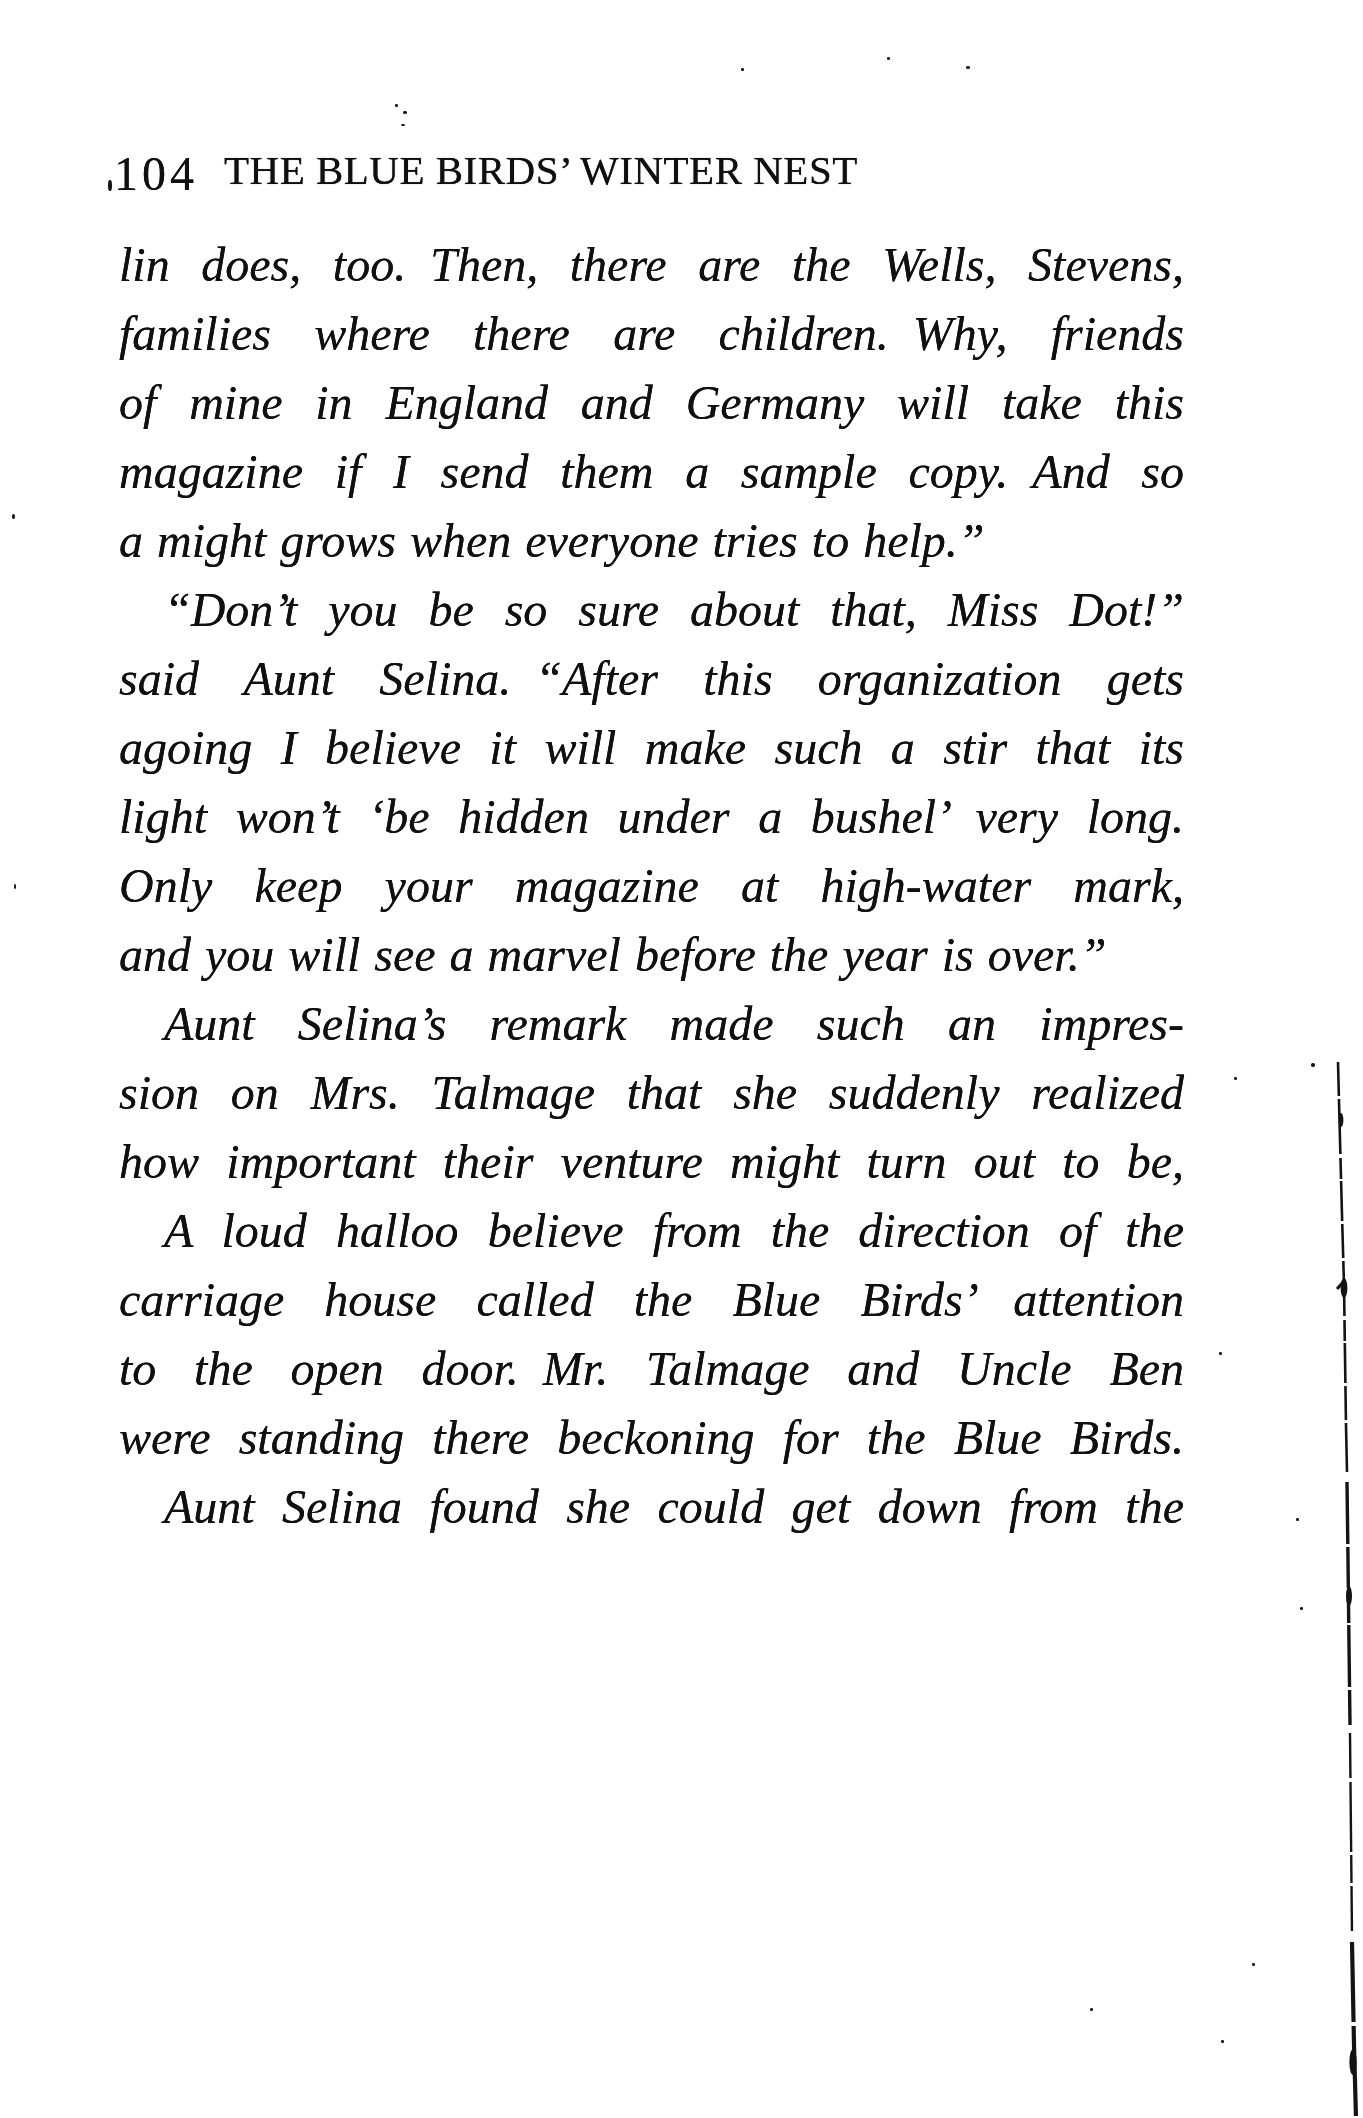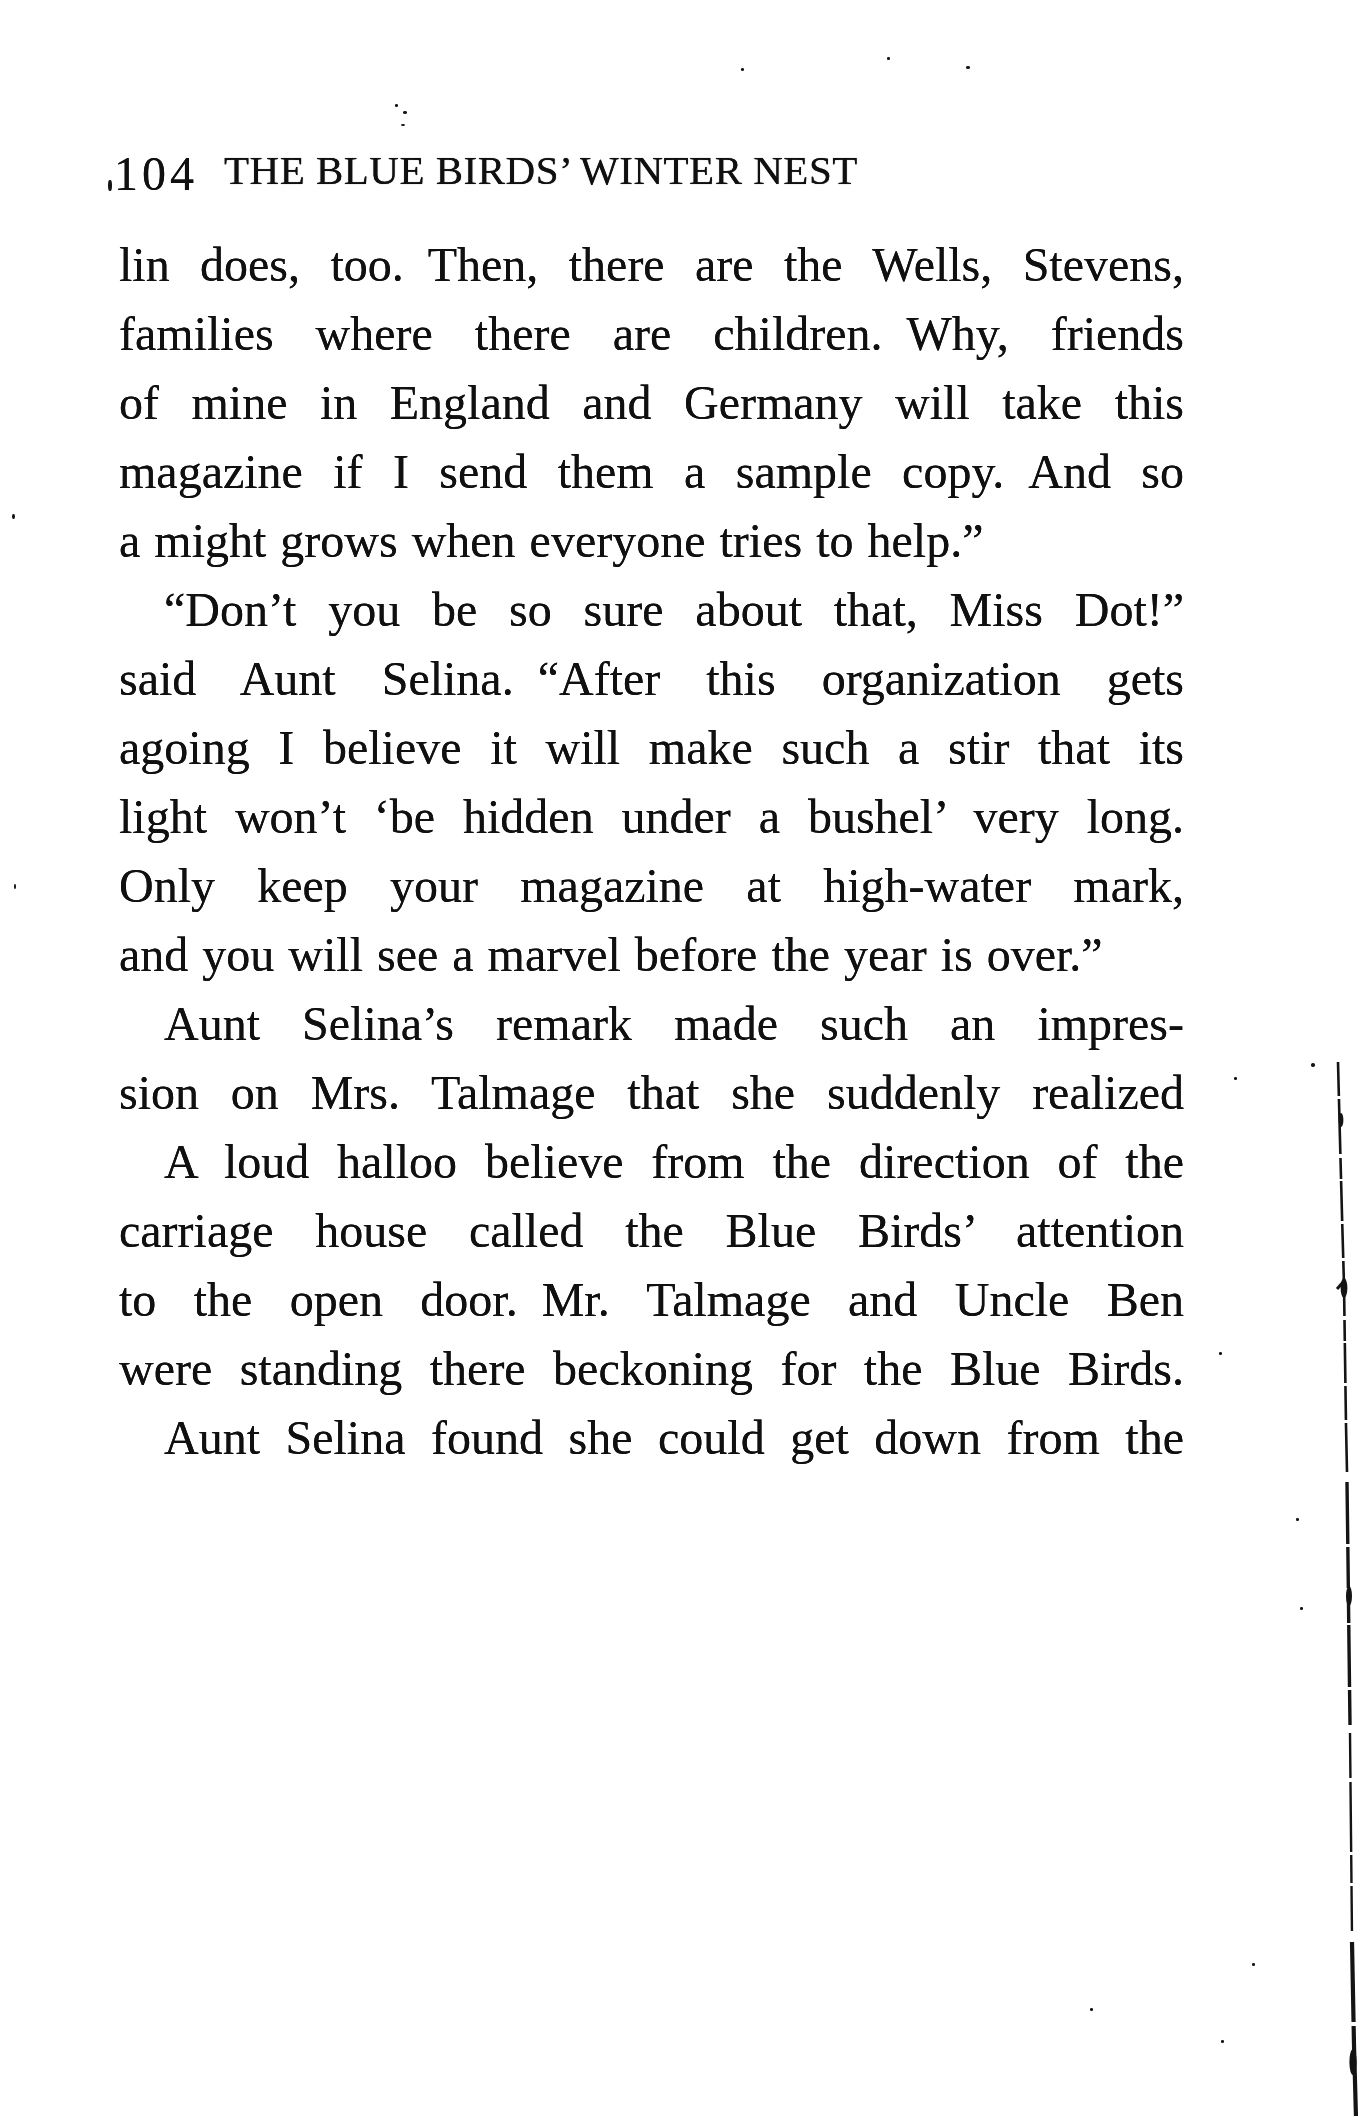--- a/index.html
+++ b/index.html
@@ -42,21 +42,21 @@
   .text-block {
     position: absolute;
     left: 119px;
     top: 230px;
     width: 1065px;
     font-size: 48px;
     line-height: 69px;
     word-spacing: 2px;
     text-shadow: 0 0 0.6px currentColor;
   }
-  .para { margin: 0; }
+  .para { margin: 0; font-style: italic; }
   .para.indent .line:first-child { text-indent: 45px; }
   .line {
     text-align: justify;
     text-align-last: justify;
   }
   .line.last { text-align-last: left; }
   
   .scratch-svg {
     position: absolute;
     left: 0; top: 0;
@@ -91,20 +91,21 @@
         <div class="line">“Don’t you be so sure about that, Miss Dot!”</div>
         <div class="line">said Aunt Selina. “After this organization gets</div>
         <div class="line">agoing I believe it will make such a stir that its</div>
         <div class="line">light won’t ‘be hidden under a bushel’ very long.</div>
         <div class="line">Only keep your magazine at high-water mark,</div>
         <div class="line last">and you will see a marvel before the year is over.”</div>
       </div>
       <div class="para indent">
         <div class="line">Aunt Selina’s remark made such an impres-</div>
         <div class="line">sion on Mrs. Talmage that she suddenly realized</div>
+        <div class="line">how important their venture might turn out to be,</div>
       </div>
       <div class="para indent">
         <div class="line">A loud halloo believe from the direction of the</div>
         <div class="line">carriage house called the Blue Birds’ attention</div>
         <div class="line">to the open door. Mr. Talmage and Uncle Ben</div>
         <div class="line">were standing there beckoning for the Blue Birds.</div>
       </div>
       <div class="para indent">
         <div class="line">Aunt Selina found she could get down from the</div>
       </div>

